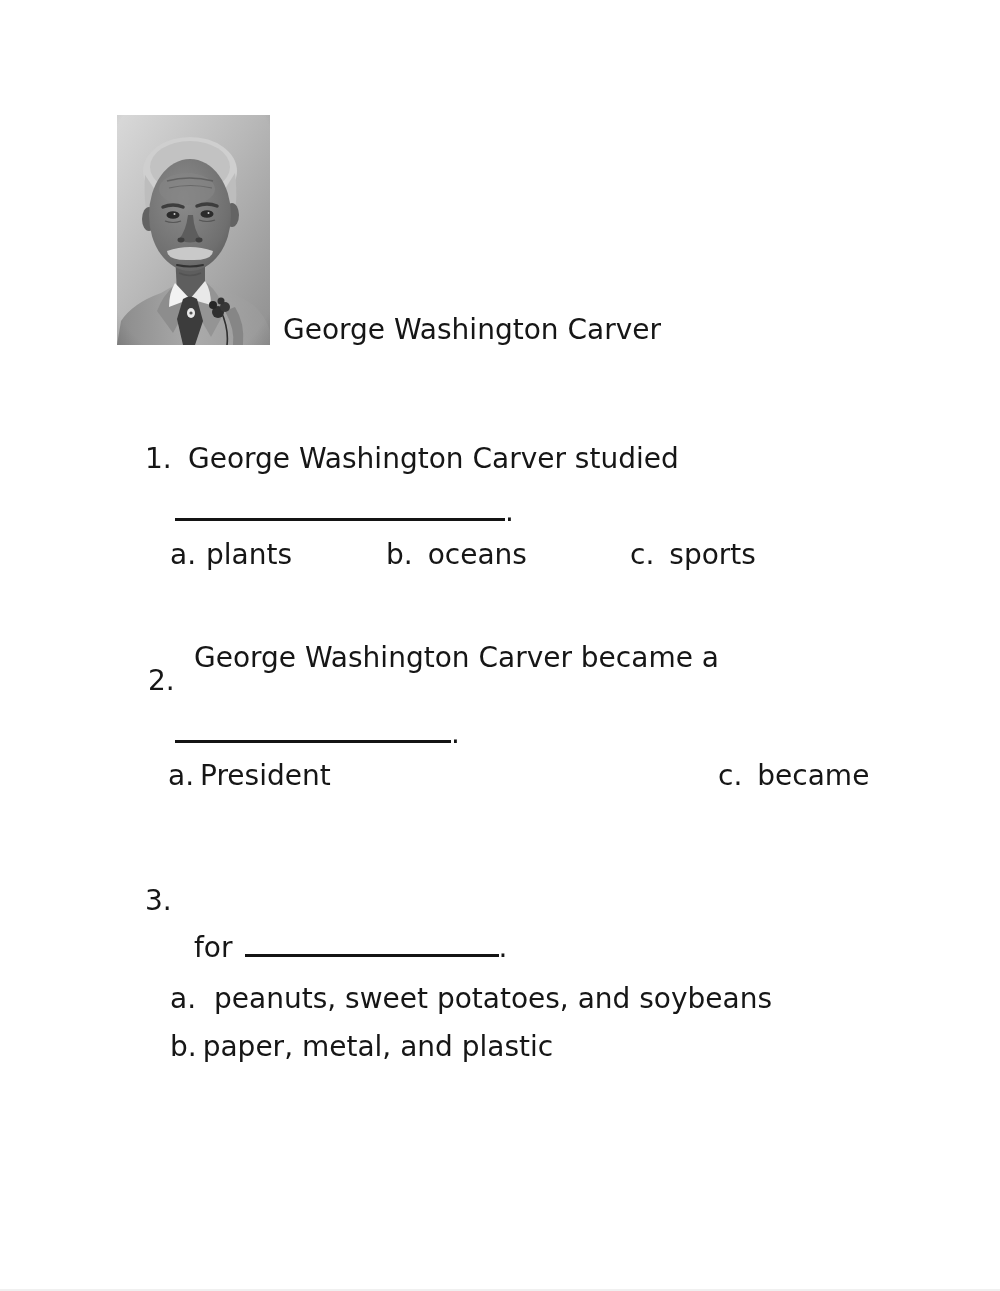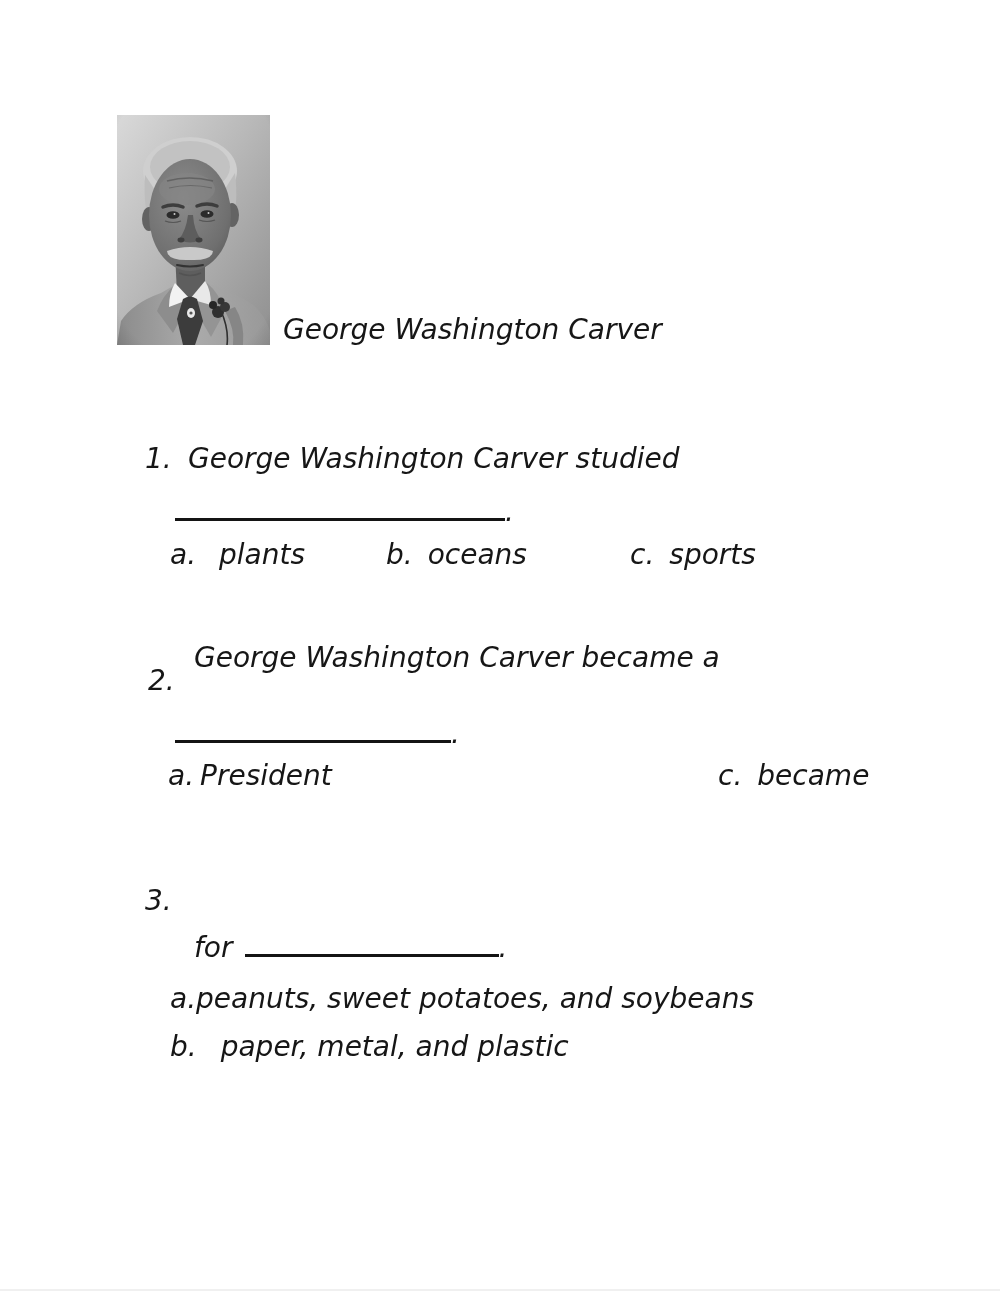--- a/index.html
+++ b/index.html
@@ -8,21 +8,21 @@
     background: #ffffff;
     font-family: "DejaVu Sans", sans-serif;
     color: #161616;
   }
   .page {
     position: relative;
     width: 1000px; height: 1291px;
     background: #ffffff;
     overflow: hidden;
   }
-  .abs { position: absolute; white-space: nowrap; font-style: italic; }
+  .abs { position: absolute; white-space: nowrap; }
   .t { font-size: 28px; line-height: 36px; }
   .blank-wrap { font-size: 28px; line-height: 36px; }
   .blank-line {
     display: inline-block;
     height: 20px;
     border-bottom: 3px solid #141414;
     vertical-align: baseline;
   }
   .opt-label { display: inline-block; }
   .portrait-frame {
@@ -132,21 +132,21 @@
   <div class="abs t" style="left:283px; top:312px;">George Washington Carver</div>
 
   <div class="abs t" style="left:145px; top:441px;">1.</div>
   <div class="abs t" style="left:188px; top:441px;">George Washington Carver studied</div>
 
   <div class="abs blank-wrap" style="left:175px; top:494px;">
     <span class="blank-line" style="width:330px;"></span><span>.</span>
   </div>
 
   <div class="abs t" style="left:170px; top:537px;">
-    <span>a.</span><span class="opt-label" style="margin-left:23px;">plants</span>
+    <span>a.</span><span class="opt-label" style="margin-left:10px;">plants</span>
   </div>
   <div class="abs t" style="left:386px; top:537px;">
     <span>b.</span><span class="opt-label" style="margin-left:15px;text-align:center;">oceans</span>
   </div>
   <div class="abs t" style="left:630px; top:537px;">
     <span>c.</span><span class="opt-label" style="margin-left:15px;">sports</span>
   </div>
 
   <div class="abs t" style="left:148px; top:663px;">2.</div>
   <div class="abs t" style="left:194px; top:640px;">George Washington Carver became a</div>
@@ -162,20 +162,20 @@
     <span>c.</span><span class="opt-label" style="margin-left:15px;">became</span>
   </div>
 
   <div class="abs t" style="left:145px; top:883px;">3.</div>
 
   <div class="abs blank-wrap" style="left:178px; top:930px;margin-left:16px;">
     <span>for</span><span class="blank-line" style="width:254px; margin-left:12px;"></span><span>.</span>
   </div>
 
   <div class="abs t" style="left:170px; top:981px;">
-    <span>a.</span><span class="opt-label" style="margin-left:0;">peanuts, sweet potatoes, and soybeans</span>
+    <span>a.</span><span class="opt-label" style="margin-left:18px;">peanuts, sweet potatoes, and soybeans</span>
   </div>
   <div class="abs t" style="left:170px; top:1029px;">
-    <span>b.</span><span class="opt-label" style="margin-left:24px;">paper, metal, and plastic</span>
+    <span>b.</span><span class="opt-label" style="margin-left:6px;">paper, metal, and plastic</span>
   </div>
 
   <div class="page-bottom-edge"></div>
 </div>
 
 </body></html>

